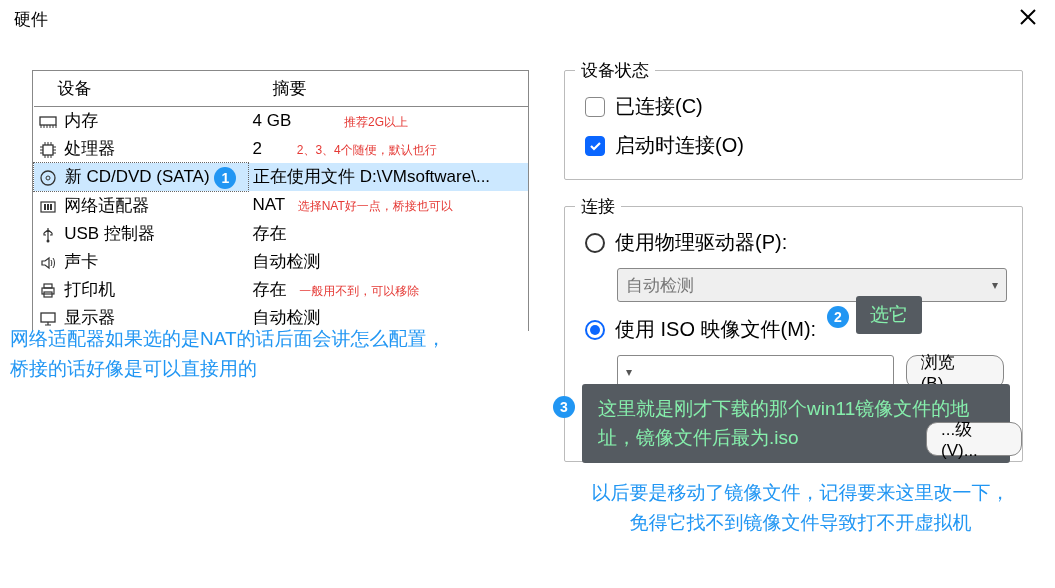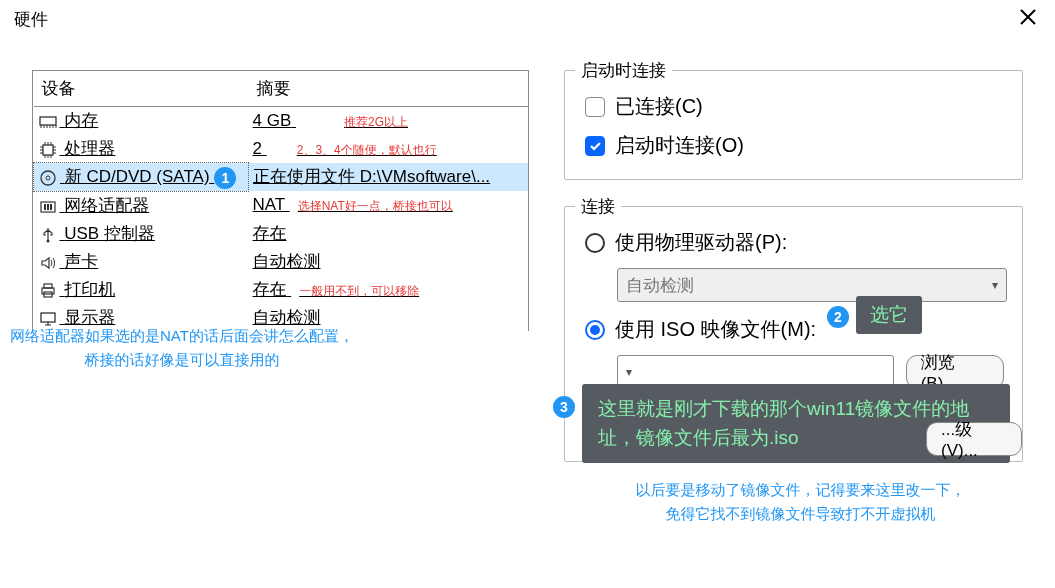--- a/index.html
+++ b/index.html
@@ -49,29 +49,28 @@
     background: #fff;
   }
   .dev-table {
     width: 100%;
     border-collapse: collapse;
   }
   .dev-table th {
     text-align: left;
     font-weight: normal;
     font-size: 17px;
-    padding: 6px 4px 6px 8px;
+    padding: 6px 4px 6px 24px;
     border-bottom: 1px solid #888;
   }
   .dev-table td {
     padding: 2px 4px 2px 4px;
     font-size: 17px;
     vertical-align: middle;
     white-space: nowrap;
-    text-decoration: underline;
   }
   .dev-row { height: 28px; }
   .dev-row.selected { background: #cce8ff; }
   .dev-row.selected td:first-child { border: 1px dotted #666; }
 
   .icon {
     display: inline-block;
     width: 20px;
     text-align: center;
     vertical-align: middle;
@@ -91,21 +90,21 @@
     background: #2196f3;
     color: #fff;
     font-size: 14px;
     font-weight: bold;
     vertical-align: middle;
   }
 
   .blue-note {
     position: absolute;
     color: #2196f3;
-    font-size: 15px;
+    font-size: 19px;
     line-height: 1.6;
     text-align: left;
   }
 
   
   .right-panel {
     position: absolute;
     left: 532px;
     top: 0;
     right: 0;
@@ -330,27 +329,27 @@
             <span>显示器</span>
           </td>
           <td><span>自动检测</span></td>
         </tr>
       </tbody>
     </table>
   </div>
 
   <div class="blue-note" style="left:-22px; top:254px;">
     <div>网络适配器如果选的是NAT的话后面会讲怎么配置，</div>
-    <div style="text-align:center">桥接的话好像是可以直接用的</div>
+    <div style="text-align:left">桥接的话好像是可以直接用的</div>
   </div>
 
   <div class="right-panel">
 
     <div class="fieldset">
-      <div class="legend">启动时连接</div>
+      <div class="legend">设备状态</div>
       <div class="check-row">
         <span class="cbox"></span>
         <span>已连接(C)</span>
       </div>
       <div class="check-row" style="margin-bottom:2px">
         <span class="cbox checked">
           <svg width="14" height="14" viewBox="0 0 14 14">
               <path d="M3 7l3 3 6-6" stroke="#fff" stroke-width="2.2" fill="none"></path>
             </svg>
         </span>

